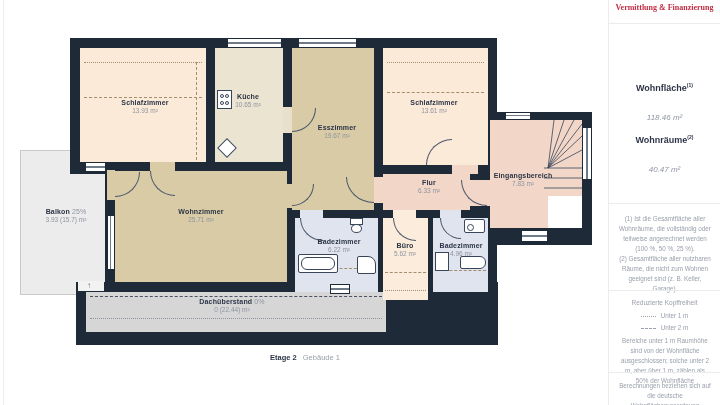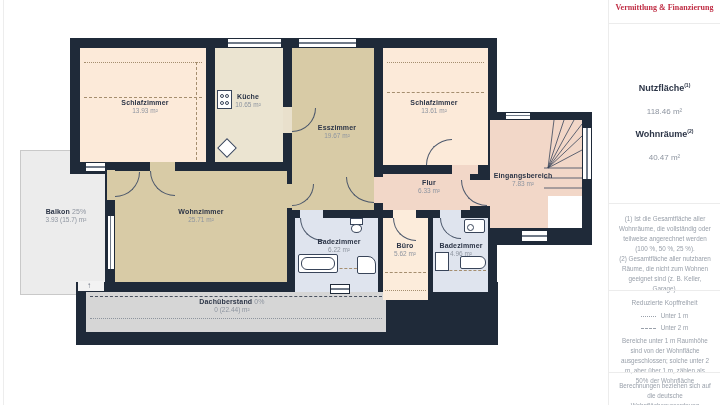--- a/index.html
+++ b/index.html
@@ -42,21 +42,21 @@
   
   #sidebar{position:absolute;left:608px;top:0;width:112px;height:405px;background:#fff;
            border-left:1px solid #ececec;box-sizing:border-box;}
   .sdiv{position:absolute;left:0;width:100%;height:1px;background:#ececec;}
   .tagline{position:absolute;top:3px;left:0;width:100%;text-align:center;
            font-family:"Liberation Serif","DejaVu Serif",serif;font-weight:bold;
            font-size:8px;color:#c02e45;}
   .sum{position:absolute;top:82px;left:0;width:100%;text-align:center;}
   .sum .h{font-weight:bold;font-size:9px;color:#2c3547;}
   .sum .h sup{font-size:5px;}
-  .sum .v{font-size:8px;color:#8e95a0;margin-top:14px;}
+  .sum .v{font-size:8px;color:#8e95a0;margin-top:20px;font-style:italic;}
   .sum .gap{height:12px;}
   .note{position:absolute;left:9px;width:94px;text-align:center;
         font-size:6.3px;line-height:1.6;color:#9aa1ab;}
   .leg-title{position:absolute;left:0;width:100%;text-align:center;font-size:6.5px;color:#9aa1ab;}
   .leg-row{position:absolute;left:0;width:100%;display:flex;justify-content:center;gap:5px;
            font-size:6.3px;color:#9aa1ab;}
   .sw{width:15px;height:0;margin-top:4px;}
   .sw1{border-top:1px dotted #9aa1ab;}
   .sw2{border-top:1px dashed #9aa1ab;}
 
@@ -216,27 +216,30 @@
   <div class="lbl" style="left:66px;top:208px;">
     <div class="rname"><span>Balkon</span><span class="pct">25%</span></div>
     <div class="rarea">3.93 (15.7) m²</div>
   </div>
 
   <div class="lbl" style="left:232px;top:298px;">
     <div class="rname"><span>Dachüberstand</span><span class="pct">0%</span></div>
     <div class="rarea">0 (22.44) m²</div>
   </div>
 
+  <div class="etage">
+    <span class="etg">Etage 2</span><span class="bld">Gebäude 1</span>
+  </div>
 
   <div id="sidebar">
     <div class="tagline">Vermittlung &amp; Finanzierung</div>
     <div class="sdiv" style="top:23px;"></div>
 
     <div class="sum">
-      <div class="h"><span>Nutzfläche</span><sup>(1)</sup></div>
+      <div class="h"><span>Wohnfläche</span><sup>(1)</sup></div>
       <div class="v">118.46 m²</div>
       <div class="gap"></div>
       <div class="h"><span>Wohnräume</span><sup>(2)</sup></div>
       <div class="v">40.47 m²</div>
     </div>
 
     <div class="sdiv" style="top:203px;"></div>
     <div class="note" style="top:214px;">(1) Ist die Gesamtfläche aller Wohnräume, die vollständig oder teilweise angerechnet werden (100 %, 50 %, 25 %).</div>
     <div class="note" style="top:254px;">(2) Gesamtfläche aller nutzbaren Räume, die nicht zum Wohnen geeignet sind (z. B. Keller, Garage).</div>
 

